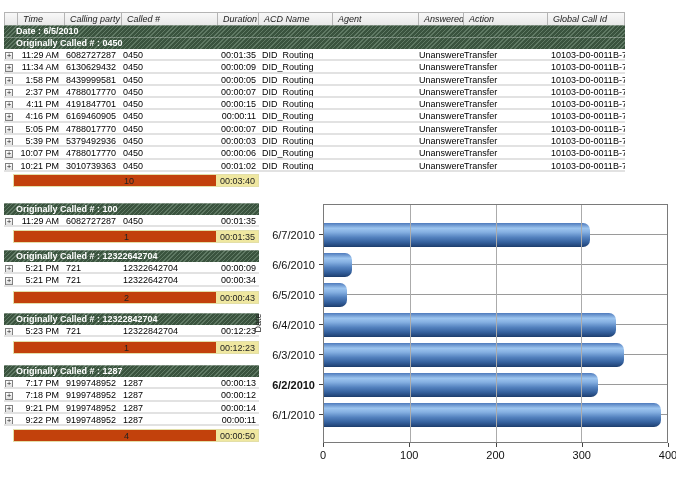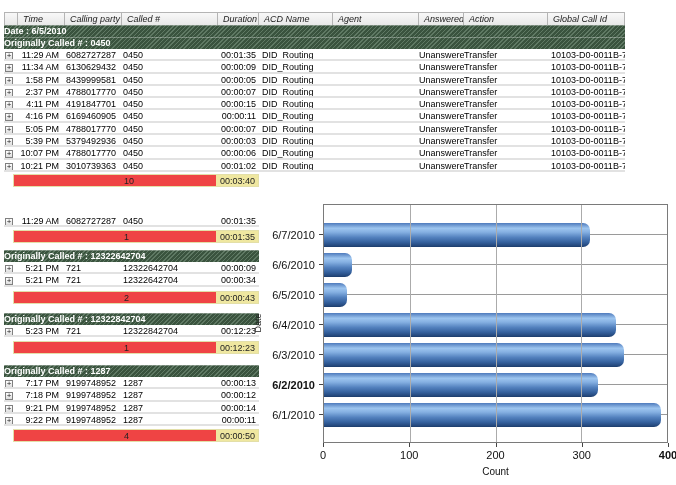--- a/index.html
+++ b/index.html
@@ -13,41 +13,41 @@
        border:1px solid #b4b4b4;border-left:none;font-style:italic;font-size:9px;
        color:#222;padding:1px 0 0 5px;white-space:nowrap;overflow:hidden;}
   .hdr .hc:first-child{border-left:1px solid #b4b4b4;}
 
   
   .band{position:absolute;left:4px;height:12px;box-sizing:border-box;
         background-color:#45634a;
         background-image:repeating-linear-gradient(135deg,rgba(255,255,255,.14) 0 1px,rgba(0,0,0,.16) 1px 3px);
         box-shadow:inset 0 1px 0 rgba(255,255,255,.3);
         color:#fff;font-size:9px;font-weight:bold;line-height:12px;
-        padding-left:0;white-space:nowrap;overflow:hidden;}
+        padding-left:12px;white-space:nowrap;overflow:hidden;}
   .w-wide{width:621px;} .w-narrow{width:255px;}
 
   
   .rows{position:absolute;left:4px;}
   .row{display:grid;height:12.3px;box-sizing:border-box;background:#fff;
        border-bottom:2px solid #e2e2e2;font-size:9px;line-height:10px;color:#000;}
   .row.wide{grid-template-columns:14px 47px 57px 96px 41px 74px 86px 45px 84px 77px;width:621px;}
   .row.narrow{grid-template-columns:14px 47px 57px 96px 41px;width:255px;}
   .c{overflow:hidden;white-space:nowrap;padding-top:1px;box-sizing:border-box;}
   .c.ct{text-align:right;padding-right:6px;}
   .c.cd{text-align:right;padding-right:3px;}
   .c.ca,.c.cid{padding-left:3px;}
   .c.cc,.c.cp{padding-left:1px;}
   .plus{display:inline-block;width:8px;height:8px;box-sizing:border-box;border:1px solid #808080;
         background:linear-gradient(#ffffff,#dedede);font-size:8px;line-height:6px;
         text-align:center;color:#222;margin:1px 0 0 1px;cursor:pointer;}
 
   
   .summary{position:absolute;left:13px;width:246px;height:13px;box-sizing:border-box;
-           background:#ef4444;border:1px solid #e3dfa8;font-size:9px;line-height:11px;color:#222;}
+           background:#c2410c;border:1px solid #e3dfa8;font-size:9px;line-height:11px;color:#222;}
   .sum-count{position:absolute;left:110px;top:1px;}
   .sum-dur{position:absolute;right:0;top:0;width:42px;height:100%;background:#efe7a0;
            text-align:right;padding:1px 3px 0 0;box-sizing:border-box;}
 
   
   .plot{position:absolute;left:323px;top:204px;width:345px;height:239px;
         border:1px solid #7a7a7a;box-sizing:border-box;background:#fff;}
   .gridv{position:absolute;top:0;bottom:0;width:1px;background:#ababab;}
   .slot{position:absolute;left:0;right:0;height:30px;}
   .hline{position:absolute;left:0;right:0;top:14px;height:1px;background:#9a9a9a;}
@@ -205,20 +205,21 @@
         <span class="c cn">Unanswered</span>
         <span class="c co">Transfer</span>
         <span class="c cid">10103-D0-0011B-77F</span>
       </div>
     </div>
   <div class="summary" style="top:174px">
     <span class="sum-count">10</span>
     <span class="sum-dur">00:03:40</span>
   </div>
 
+  <div class="band w-narrow" style="top:203px">Originally Called # : 100</div>
   <div class="rows narrow" style="top:215px">
       <div class="row narrow">
         <span class="c ci"><span class="plus">+</span></span>
         <span class="c ct">11:29 AM</span>
         <span class="c cp">6082727287</span>
         <span class="c cc">0450</span>
         <span class="c cd">00:01:35</span>
       </div>
     </div>
   <div class="summary" style="top:230px">
@@ -352,17 +353,16 @@
   <div class="xaxis" id="xaxis">
       <div class="xtickmark" style="left: 0%;"></div>
       <div class="xticklabel" style="left: 0%;">0</div>
       <div class="xtickmark" style="left: 25%;"></div>
       <div class="xticklabel" style="left: 25%;">100</div>
       <div class="xtickmark" style="left: 50%;"></div>
       <div class="xticklabel" style="left: 50%;">200</div>
       <div class="xtickmark" style="left: 75%;"></div>
       <div class="xticklabel" style="left: 75%;">300</div>
       <div class="xtickmark" style="left: 100%;"></div>
-      <div class="xticklabel" style="left: 100%; font-weight: bold;">400</div>
-    </div>
-  <div class="xlabel">Count</div>
+      <div class="xticklabel" style="left: 100%;">400</div>
+    </div>
 
 </div>
 
 </body></html>

